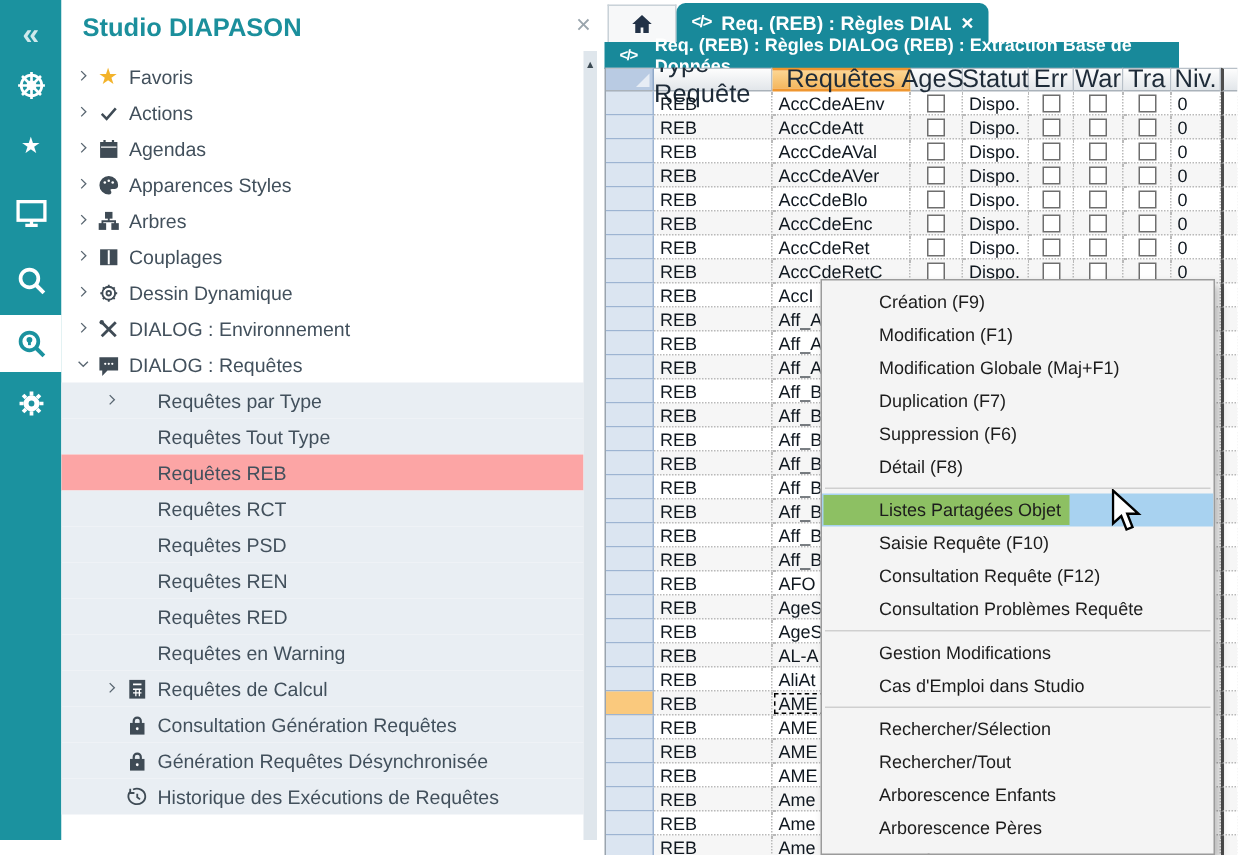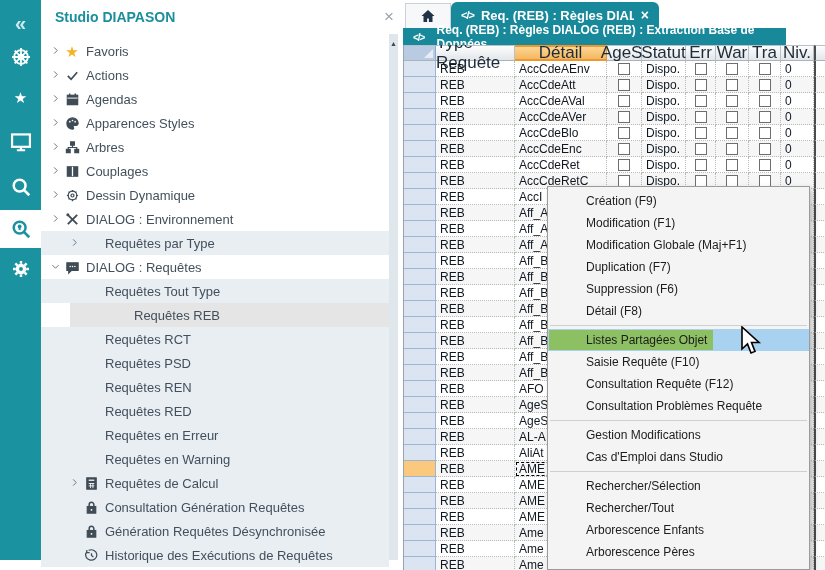--- a/index.html
+++ b/index.html
@@ -10,26 +10,26 @@
   
   #iconbar { position:absolute; left:0; top:0; width:41px; height:560px; background:#1b929f; }
   .ib-item { position:absolute; left:0; width:41px; height:38px; display:flex;
              align-items:center; justify-content:center; color:#fff; cursor:pointer; }
   .ib-item.active { background:#fff; color:#1b929f; }
   .ib-item svg { width:22px; height:22px; }
   .ib-collapse { font-size:20px; color:#cfe9ec; font-weight:bold; }
 
   
   #sidebar { position:absolute; left:41px; top:0; width:359px; height:560px; background:#fff; }
-  #sb-title { position:absolute; left:14px; top:9px; font-size:14px; font-weight:bold; color:#1b8f9c; }
+  #sb-title { position:absolute; left:14px; top:9px; font-size:17px; font-weight:bold; color:#1b8f9c; }
   #sb-close { position:absolute; right:6px; top:8px; font-size:17px; color:#9aa5ad; cursor:pointer; line-height:1; }
   #tree { position:absolute; left:0; top:39px; width:348px; }
   .trow { position:relative; height:24px; display:flex; align-items:center; font-size:13px; color:#42505c; cursor:pointer; }
   .trow.shaded { background:#e9eef3; }
-  .trow.selected { background:#e5e5e5;margin-left:29px; }
+  .trow.selected { background:#fca5a5; }
   .chev { width:14px; text-align:center; color:#5a6772; flex:0 0 14px; }
   .chev svg { width:11px; height:11px; }
   .ti { width:20px; flex:0 0 20px; display:flex; align-items:center; justify-content:center; color:#3f4b55; margin-right:4px; }
   .ti svg { width:15px; height:15px; }
   .ti.code { font-size:11px; font-weight:bold; letter-spacing:-1px; color:#333e48; }
   .ti.star { color:#f3b32a; font-size:16px; }
   .lvl0 { padding-left:7px; }
   .lvl1 { padding-left:26px; }
   #sb-scroll { position:absolute; right:2px; top:34px; width:9px; height:526px; background:#dfe6ec; }
   #sb-scroll .arr { position:absolute; top:6px; left:0; width:9px; text-align:center; font-size:7px; color:#3c4a54; }
@@ -230,41 +230,41 @@
             </svg></span>
           <span class="ti">
             <svg viewBox="0 0 16 16" fill="none" stroke="currentColor" stroke-width="1.3">
               <path d="M3 3l10 10" stroke-width="2"></path>
               <path d="M13 3L3 13" stroke-width="2"></path>
               <circle cx="3" cy="3" r="1.6" fill="currentColor" stroke="none"></circle>
             </svg>
           </span>
           <span>DIALOG : Environnement</span>
         </div>
+        <div class="trow lvl0">
+          <span class="chev"><svg viewBox="0 0 16 16" fill="none" stroke="currentColor" stroke-width="1.3">
+              <path d="M3.5 6l4.5 4.5L12.5 6"></path>
+            </svg></span>
+          <span class="ti">
+            <svg viewBox="0 0 16 16" fill="none" stroke="currentColor" stroke-width="1.3">
+              <path d="M2 3h12v8H7l-3 3v-3H2z" fill="currentColor"></path>
+              <circle cx="5.5" cy="7" r=".8" fill="#fff" stroke="none"></circle>
+              <circle cx="8" cy="7" r=".8" fill="#fff" stroke="none"></circle>
+              <circle cx="10.5" cy="7" r=".8" fill="#fff" stroke="none"></circle>
+            </svg>
+          </span>
+          <span>DIALOG : Requêtes</span>
+        </div>
         <div class="trow lvl1 shaded">
           <span class="chev"><svg viewBox="0 0 16 16" fill="none" stroke="currentColor" stroke-width="1.3">
               <path d="M6 3.5l4.5 4.5L6 12.5"></path>
             </svg></span>
           <span class="ti code"></span>
           <span>Requêtes par Type</span>
         </div>
-        <div class="trow lvl0">
-          <span class="chev"><svg viewBox="0 0 16 16" fill="none" stroke="currentColor" stroke-width="1.3">
-              <path d="M3.5 6l4.5 4.5L12.5 6"></path>
-            </svg></span>
-          <span class="ti">
-            <svg viewBox="0 0 16 16" fill="none" stroke="currentColor" stroke-width="1.3">
-              <path d="M2 3h12v8H7l-3 3v-3H2z" fill="currentColor"></path>
-              <circle cx="5.5" cy="7" r=".8" fill="#fff" stroke="none"></circle>
-              <circle cx="8" cy="7" r=".8" fill="#fff" stroke="none"></circle>
-              <circle cx="10.5" cy="7" r=".8" fill="#fff" stroke="none"></circle>
-            </svg>
-          </span>
-          <span>DIALOG : Requêtes</span>
-        </div>
         <div class="trow lvl1 shaded">
           <span class="chev"></span>
           <span class="ti code"></span>
           <span>Requêtes Tout Type</span>
         </div>
         <div class="trow lvl1 selected">
           <span class="chev"></span>
           <span class="ti code"></span>
           <span>Requêtes REB</span>
         </div>
@@ -280,25 +280,20 @@
         </div>
         <div class="trow lvl1 shaded">
           <span class="chev"></span>
           <span class="ti code"></span>
           <span>Requêtes REN</span>
         </div>
         <div class="trow lvl1 shaded">
           <span class="chev"></span>
           <span class="ti code"></span>
           <span>Requêtes RED</span>
-        </div>
-        <div class="trow lvl1 shaded">
-          <span class="chev"></span>
-          <span class="ti code"></span>
-          <span>Requêtes en Erreur</span>
         </div>
         <div class="trow lvl1 shaded">
           <span class="chev"></span>
           <span class="ti code"></span>
           <span>Requêtes en Warning</span>
         </div>
         <div class="trow lvl1 shaded">
           <span class="chev"><svg viewBox="0 0 16 16" fill="none" stroke="currentColor" stroke-width="1.3">
               <path d="M6 3.5l4.5 4.5L6 12.5"></path>
             </svg></span>
@@ -361,21 +356,21 @@
       <span class="tab-close">×</span>
     </div>
     <div id="titlebar">
       <span class="code-glyph">&lt;/&gt;</span>
       <span>Req. (REB) : Règles DIALOG (REB) : Extraction Base de Données</span>
     </div>
     <div id="table">
         <div class="hrow">
           <div class="hcell w0 corner"></div>
           <div class="hcell w1">Type Requête</div>
-          <div class="hcell w2 sorted">Détail</div>
+          <div class="hcell w2 sorted">Requêtes</div>
           <div class="hcell w3">AgeS.</div>
           <div class="hcell w4">Statut</div>
           <div class="hcell w5">Err</div>
           <div class="hcell w6">War</div>
           <div class="hcell w7">Tra</div>
           <div class="hcell w8">Niv.</div>
           <div class="hcell w9"></div>
         </div>
         <div class="drow">
           <div class="dcell rowhdr w0"></div>

